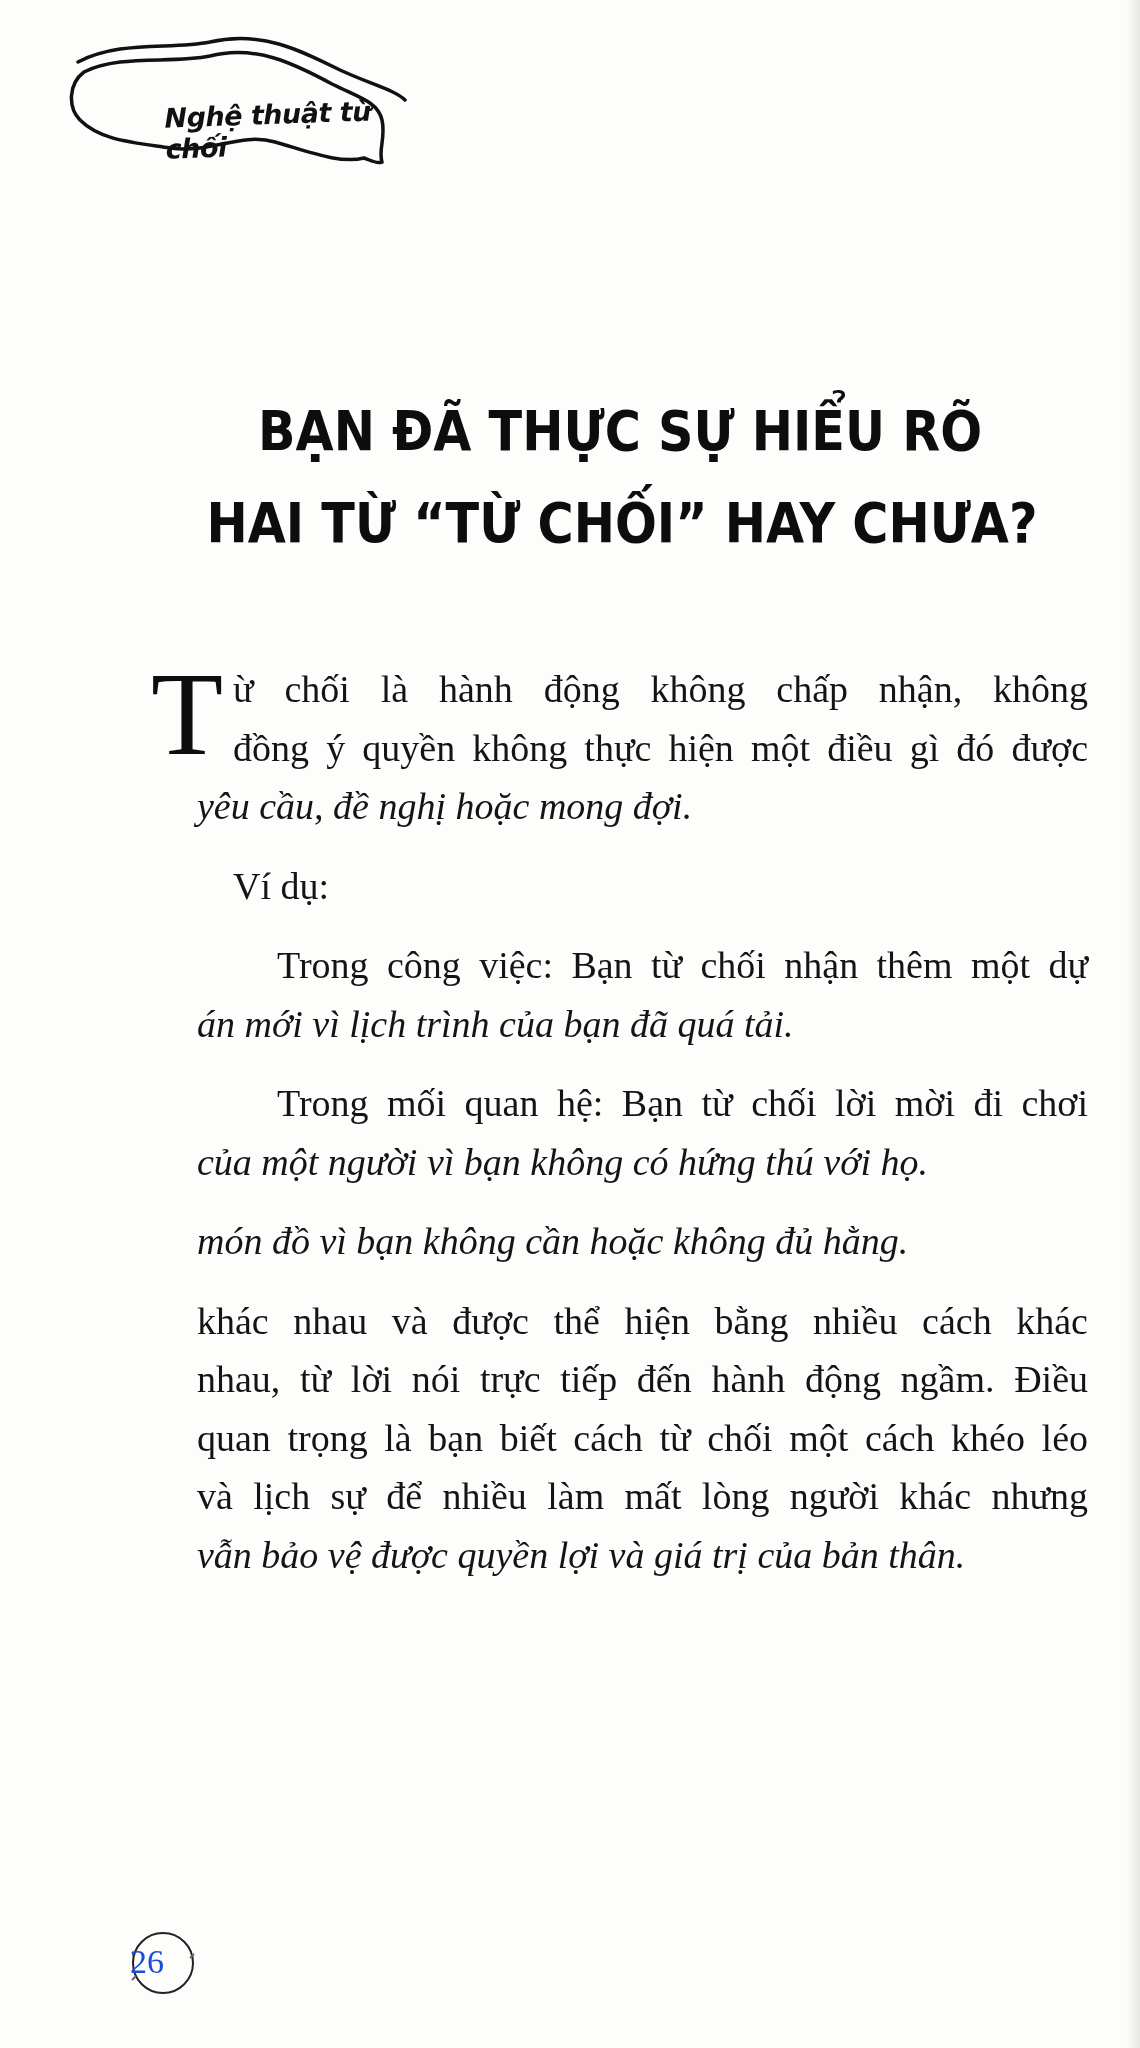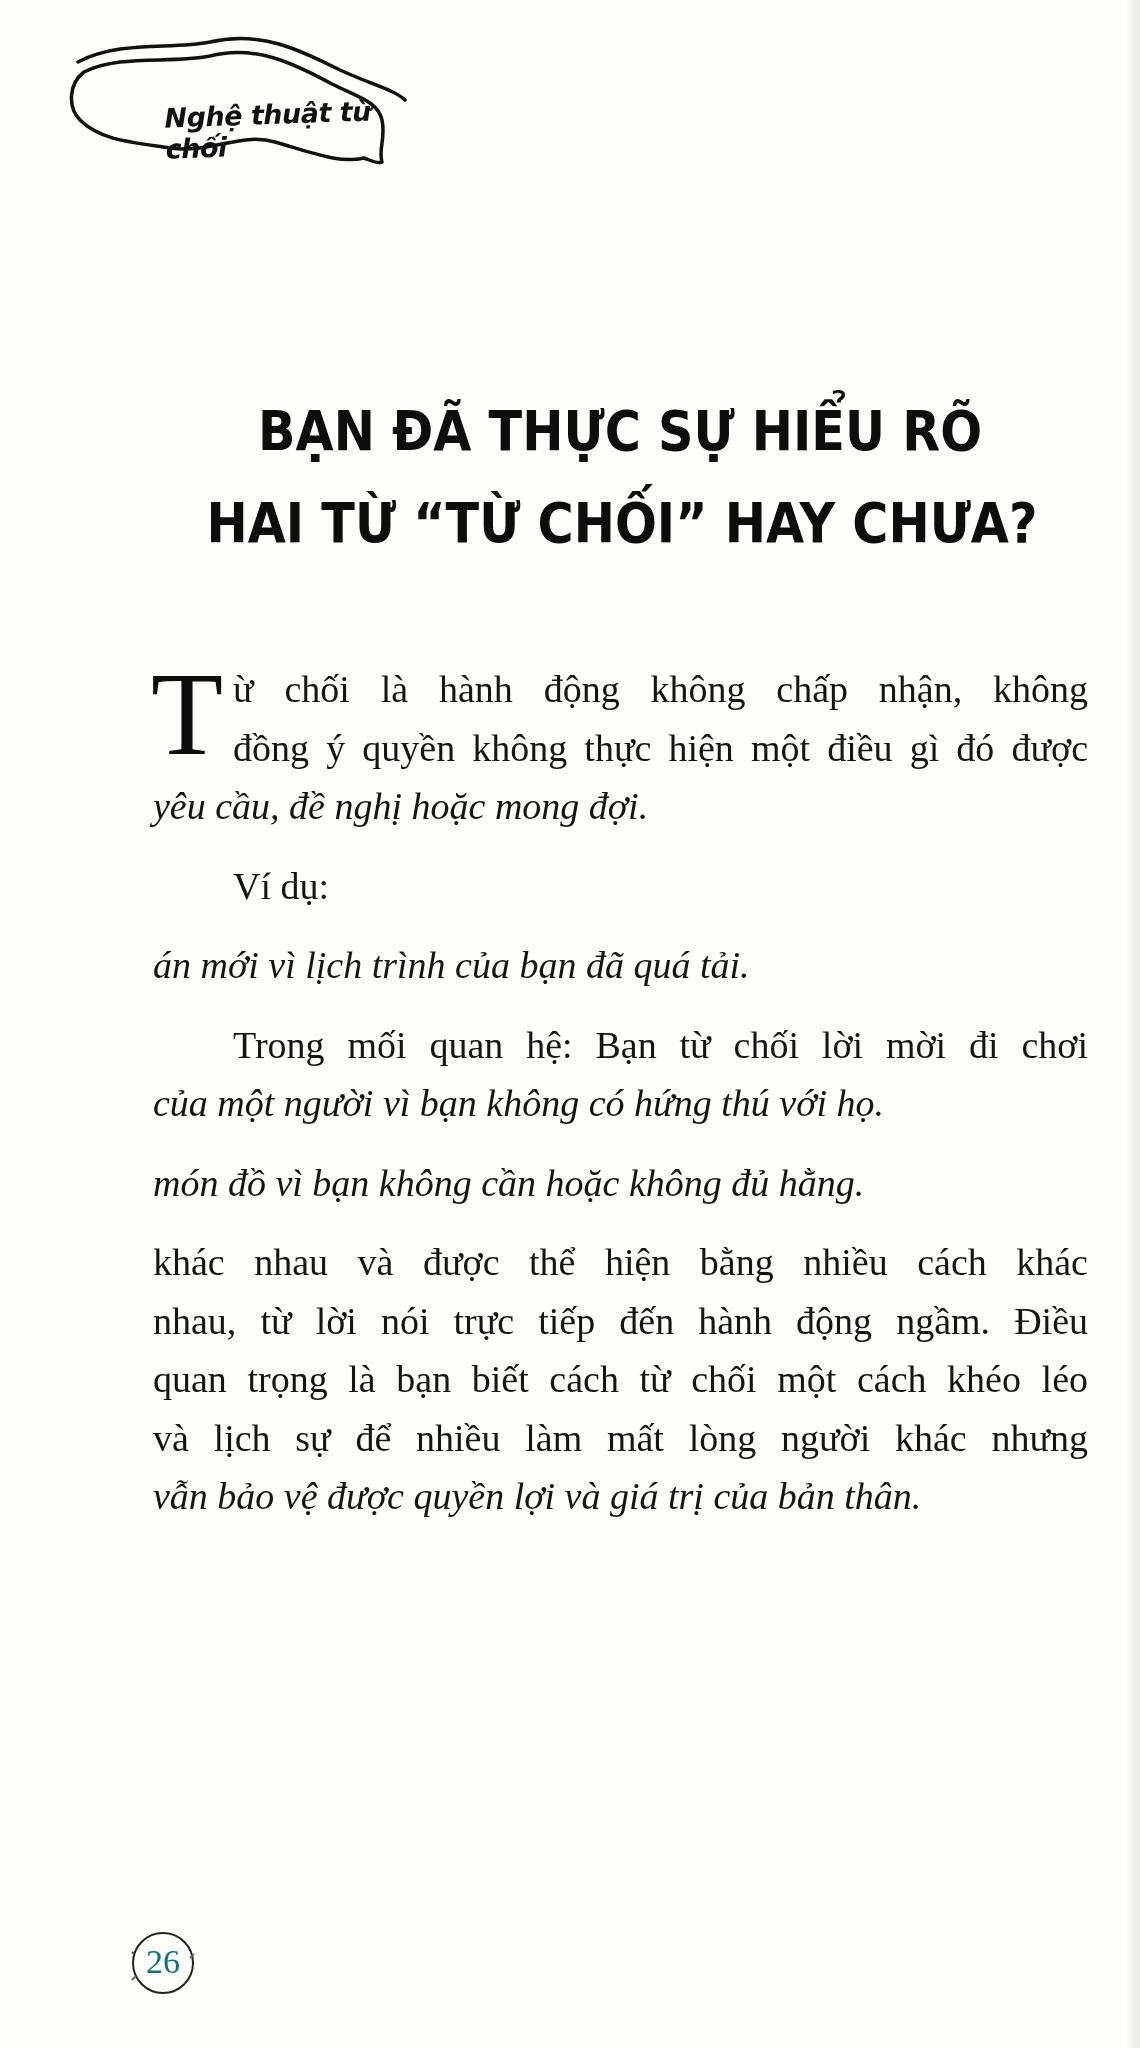--- a/index.html
+++ b/index.html
@@ -41,30 +41,30 @@
     font-size: 38px; line-height: 58.5px; color: #141414;
     text-align: justify;
   }
   .para { margin: 0 0 21px 0; text-indent: 80px; }
   .para.first { text-indent: 0; }
   .dropcap {
     float: left; font-family: "Liberation Serif", serif;
     font-size: 118px; line-height: 98px; margin: 6px 10px 0 -2px;
     color: #0d0d0d;
   }
-  .line { display: block; text-align-last: justify; }
+  .line { display: block; text-align-last: justify; margin-left: 44px; }
   .line.last { text-align-last: left; font-style: italic; }
   
   .pagenum {
     position: absolute; left: 130px; top: 1930px; width: 66px; height: 66px;
   }
   .pagenum svg { position: absolute; left: 0; top: 0; }
   .pagenum span {
-    position: absolute; left: 0; top: 13px; width: 66px; text-align: center;
-    font-family: "Liberation Serif", serif; font-size: 34px; color: #0f766e;
+    position: absolute; left: 0; top: 13px; width: 66px; 
+    font-family: "Liberation Serif", serif; font-size: 34px; color: #1d4ed8;
   }
 </style>
 </head>
 <body>
 
 <div class="page">
   <div class="edge-shade"></div>
 
   <div class="bubble">
     <svg width="360" height="160" viewBox="0 0 360 160">
@@ -86,20 +86,21 @@
     <div class="para first">
       <span class="dropcap">T</span>
       <span class="line">ừ chối là hành động không chấp nhận, không</span>
       <span class="line">đồng ý quyền không thực hiện một điều gì đó được</span>
       <span class="line last">yêu cầu, đề nghị hoặc mong đợi.</span>
     </div>
 
     <div class="para">Ví dụ:</div>
 
     <div class="para">
+      <span class="line">Trong công việc: Bạn từ chối nhận thêm một dự</span>
       <span class="line last" style="text-indent:0">án mới vì lịch trình của bạn đã quá tải.</span>
     </div>
     <div class="para">
       <span class="line">Trong mối quan hệ: Bạn từ chối lời mời đi chơi</span>
       <span class="line last" style="text-indent:0">của một người vì bạn không có hứng thú với họ.</span>
     </div>
     <div class="para">
       <span class="line last" style="text-indent:0">món đồ vì bạn không cần hoặc không đủ hằng.</span>
     </div>
 

